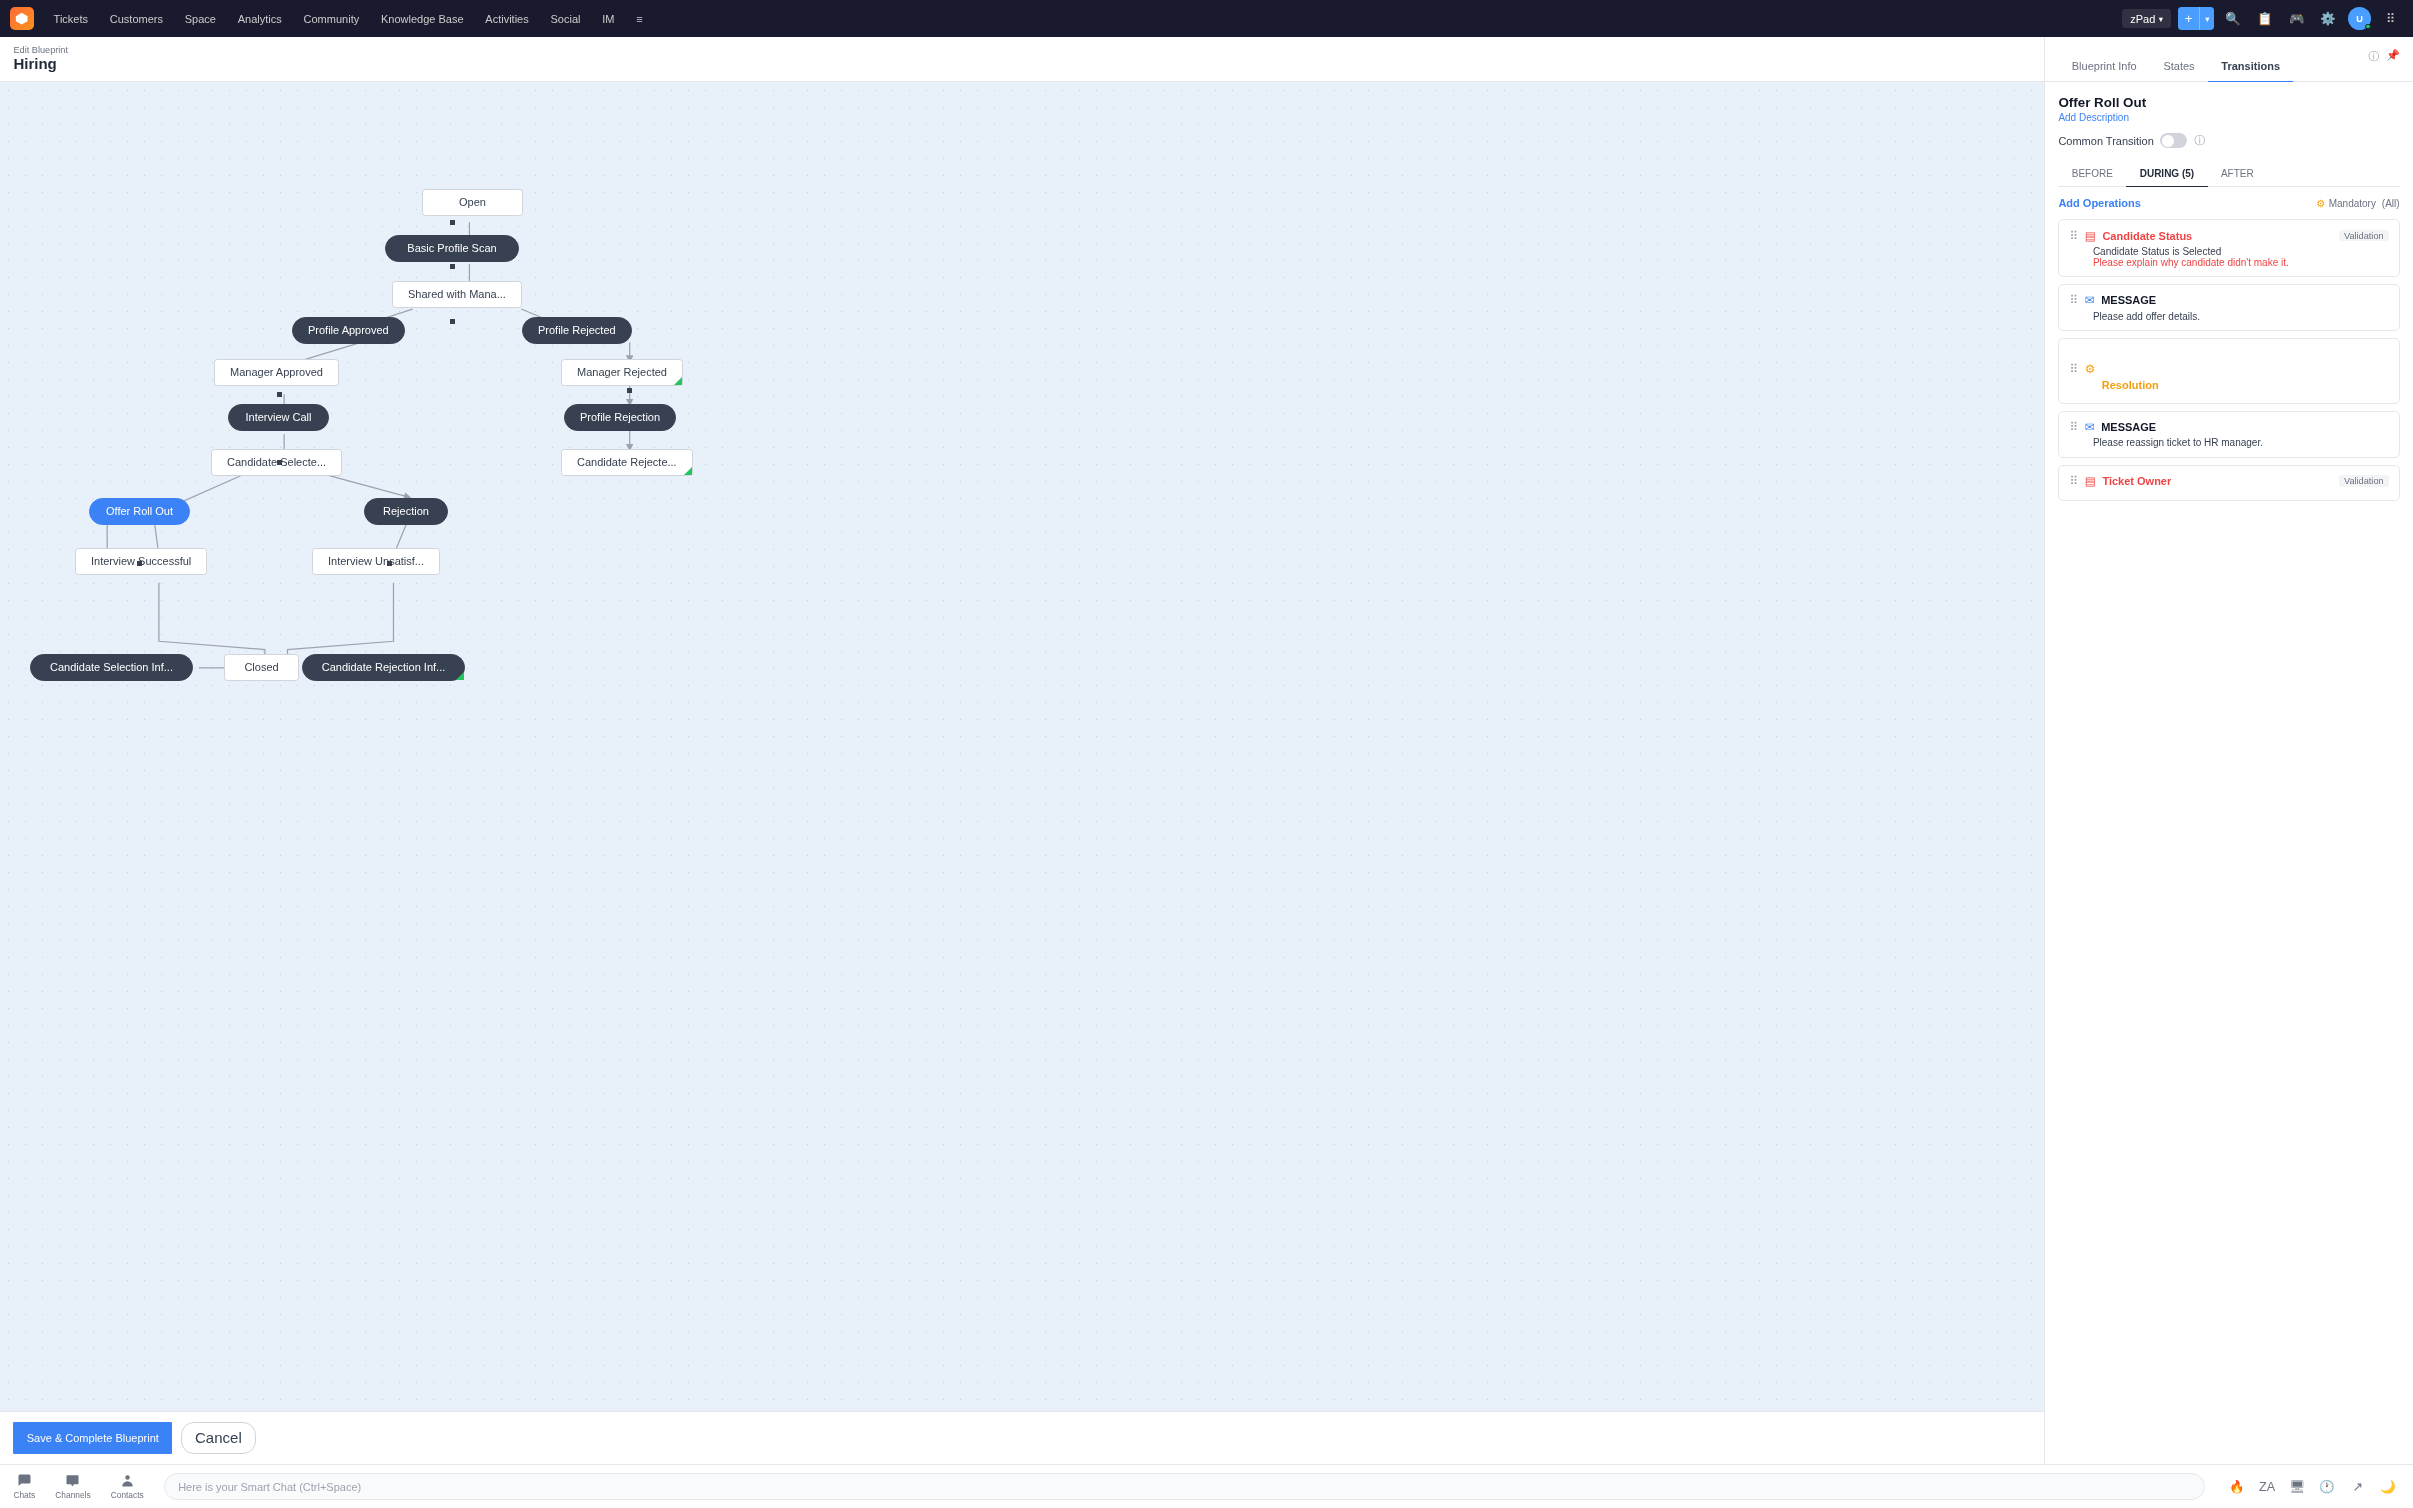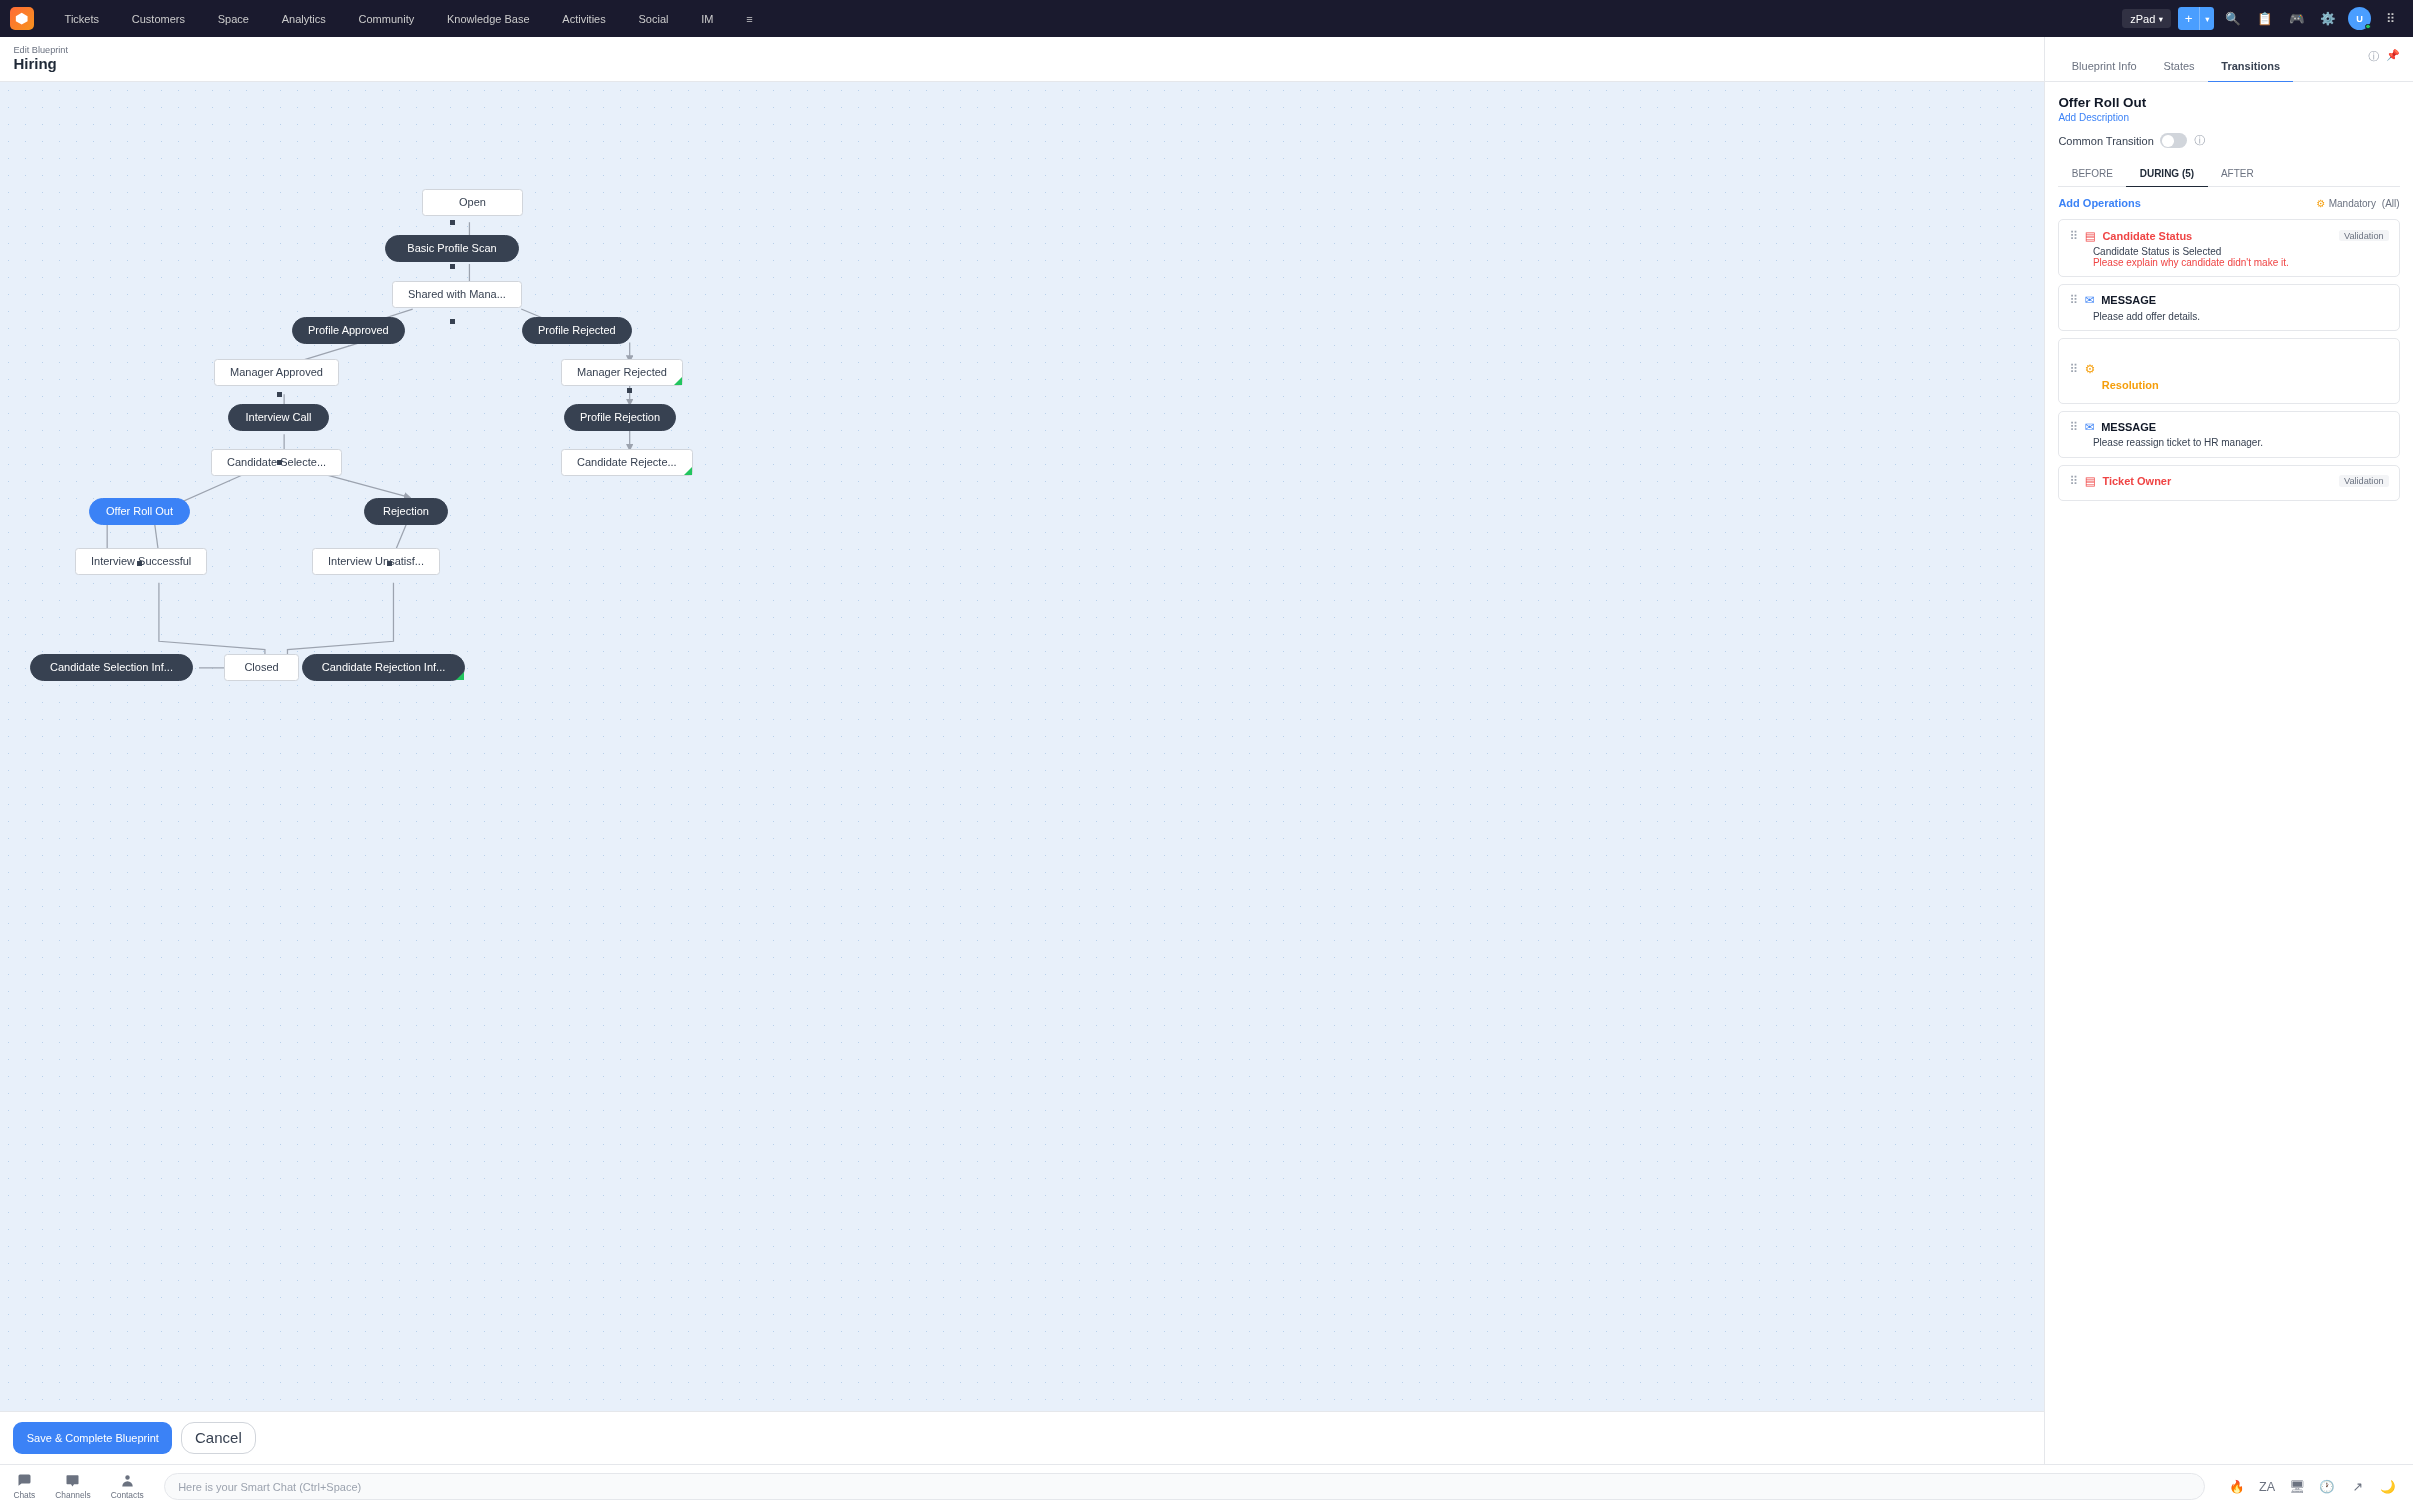--- a/index.html
+++ b/index.html
@@ -5,21 +5,21 @@
     * { box-sizing: border-box; margin: 0; padding: 0; }
     body { font-family: -apple-system, BlinkMacSystemFont, 'Segoe UI', sans-serif; font-size: 11px; background: #f5f5f5; height: 100vh; display: flex; flex-direction: column; overflow: hidden; }
 
     
     .topnav {
       background: #1a1a2e;
       display: flex;
       align-items: center;
       height: 37px;
       padding: 0 10px;
-      gap: 16px;
+      gap: 5px;
       flex-shrink: 0;
     }
     .topnav-logo {
       width: 23.5px; height: 23.5px;
       background: linear-gradient(135deg, #ff6b35, #f7931e);
       border-radius: 5px;
       margin-right: 6.7px;
       display: flex; align-items: center; justify-content: center;
       flex-shrink: 0;
     }
@@ -158,21 +158,21 @@
       padding: 10px 13.4px;
       border-top: 0.8px solid #e5e7eb;
       display: flex;
       gap: 8.4px;
       flex-shrink: 0;
     }
     .btn-primary {
       background: #3b82f6;
       color: white;
       border: none;
-      border-radius: 9px;
+      border-radius: 1px;
       padding: 6.7px 13.4px;
       font-size: 11px;
       cursor: pointer;
       font-weight: 500;
     }
     .btn-secondary {
       background: white;
       color: #374151;
       border: 1.3px solid #d1d5db;
       border-radius: 13px;

